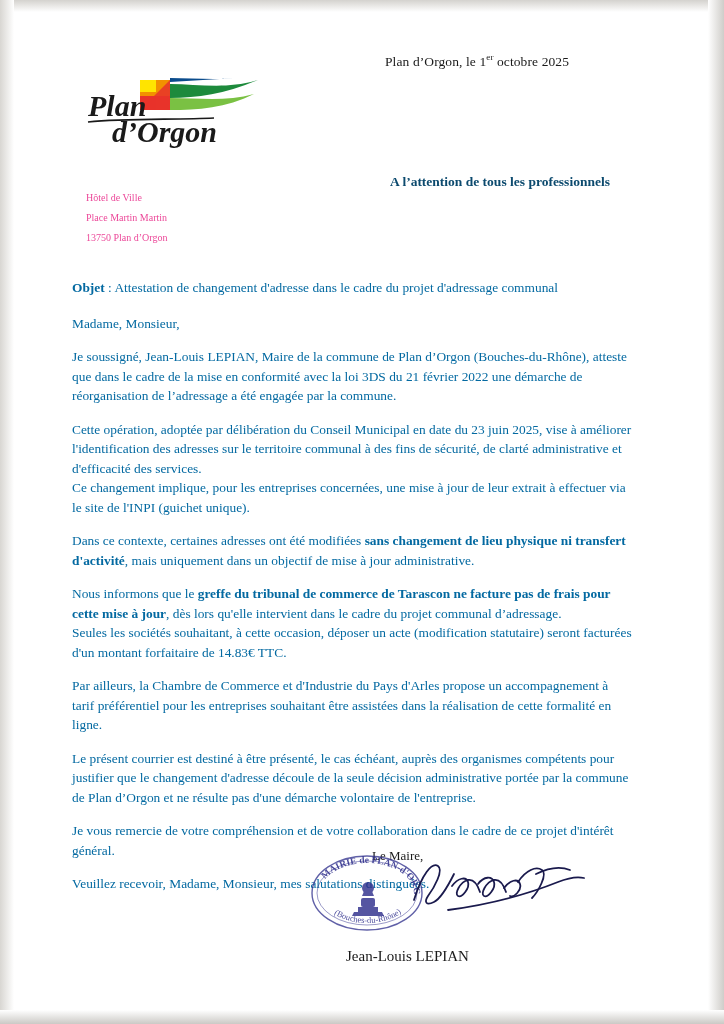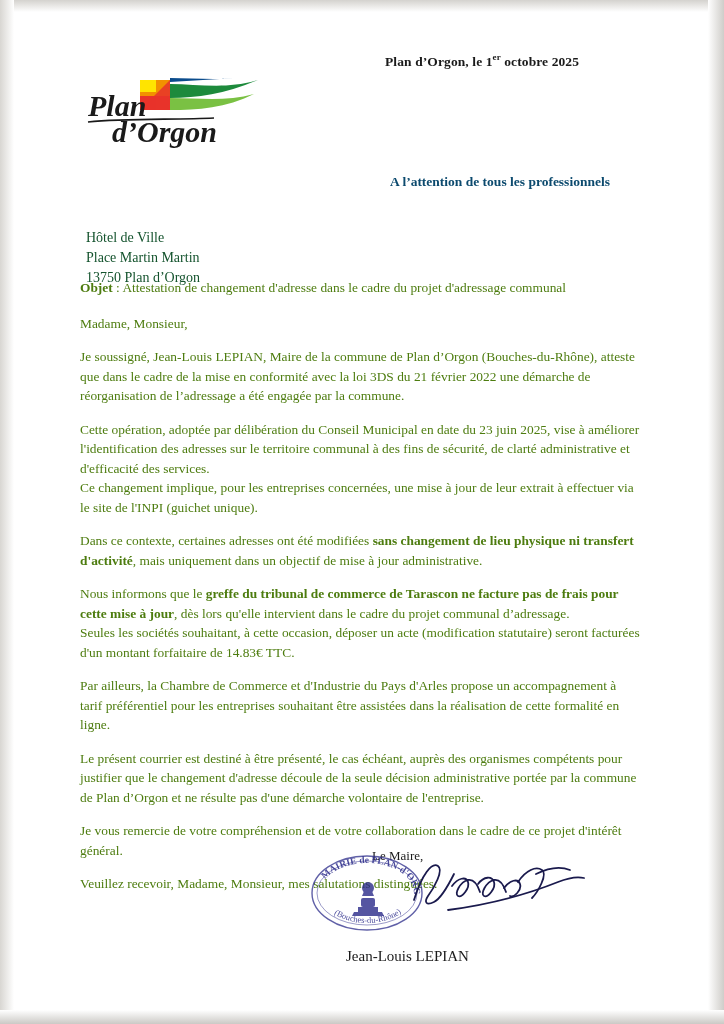--- a/index.html
+++ b/index.html
@@ -56,21 +56,20 @@
   }
 
   
   .date-line {
     position: absolute;
     left: 385px;
     top: 52px;
     font-size: 13.5px;
     color: #1a1a1a;
     letter-spacing: 0.1px;
-    font-weight: bold;
   }
   .date-line sup {
     font-size: 9px;
     vertical-align: super;
   }
 
   
   .logo {
     position: absolute;
     left: 86px;
@@ -87,35 +86,34 @@
     font-size: 13.5px;
     font-weight: bold;
     color: #0c4a6e;
   }
 
   
   .address {
     position: absolute;
     left: 86px;
     top: 188px;
-    font-size: 14px;
+    font-size: 10px;
     line-height: 20px;
-    color: #14532d;
-    margin-top: 40px;
+    color: #ec4899;
   }
 
   
   .body-text {
     position: absolute;
-    left: 80px;
+    left: 72px;
     top: 278px;
     width: 560px;
     font-size: 13.4px;
     line-height: 19.5px;
-    color: #4d7c0f;
+    color: #0369a1;
     text-align: left;
   }
   .body-text p {
     margin: 0 0 14px 0;
   }
   .body-text p.tight {
     margin-bottom: 0px;
   }
   .body-text b {
     font-weight: bold;

